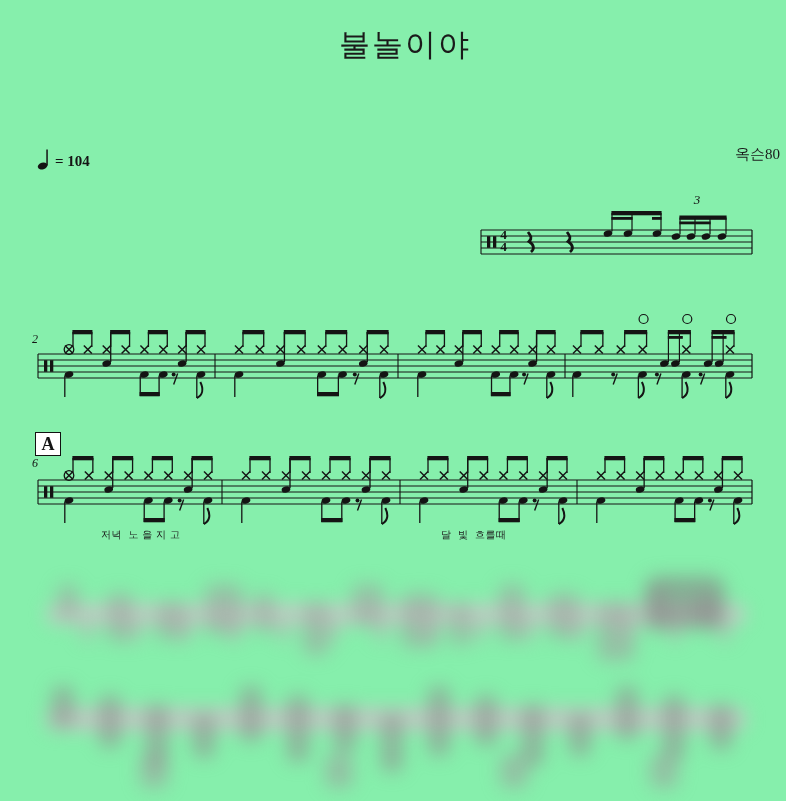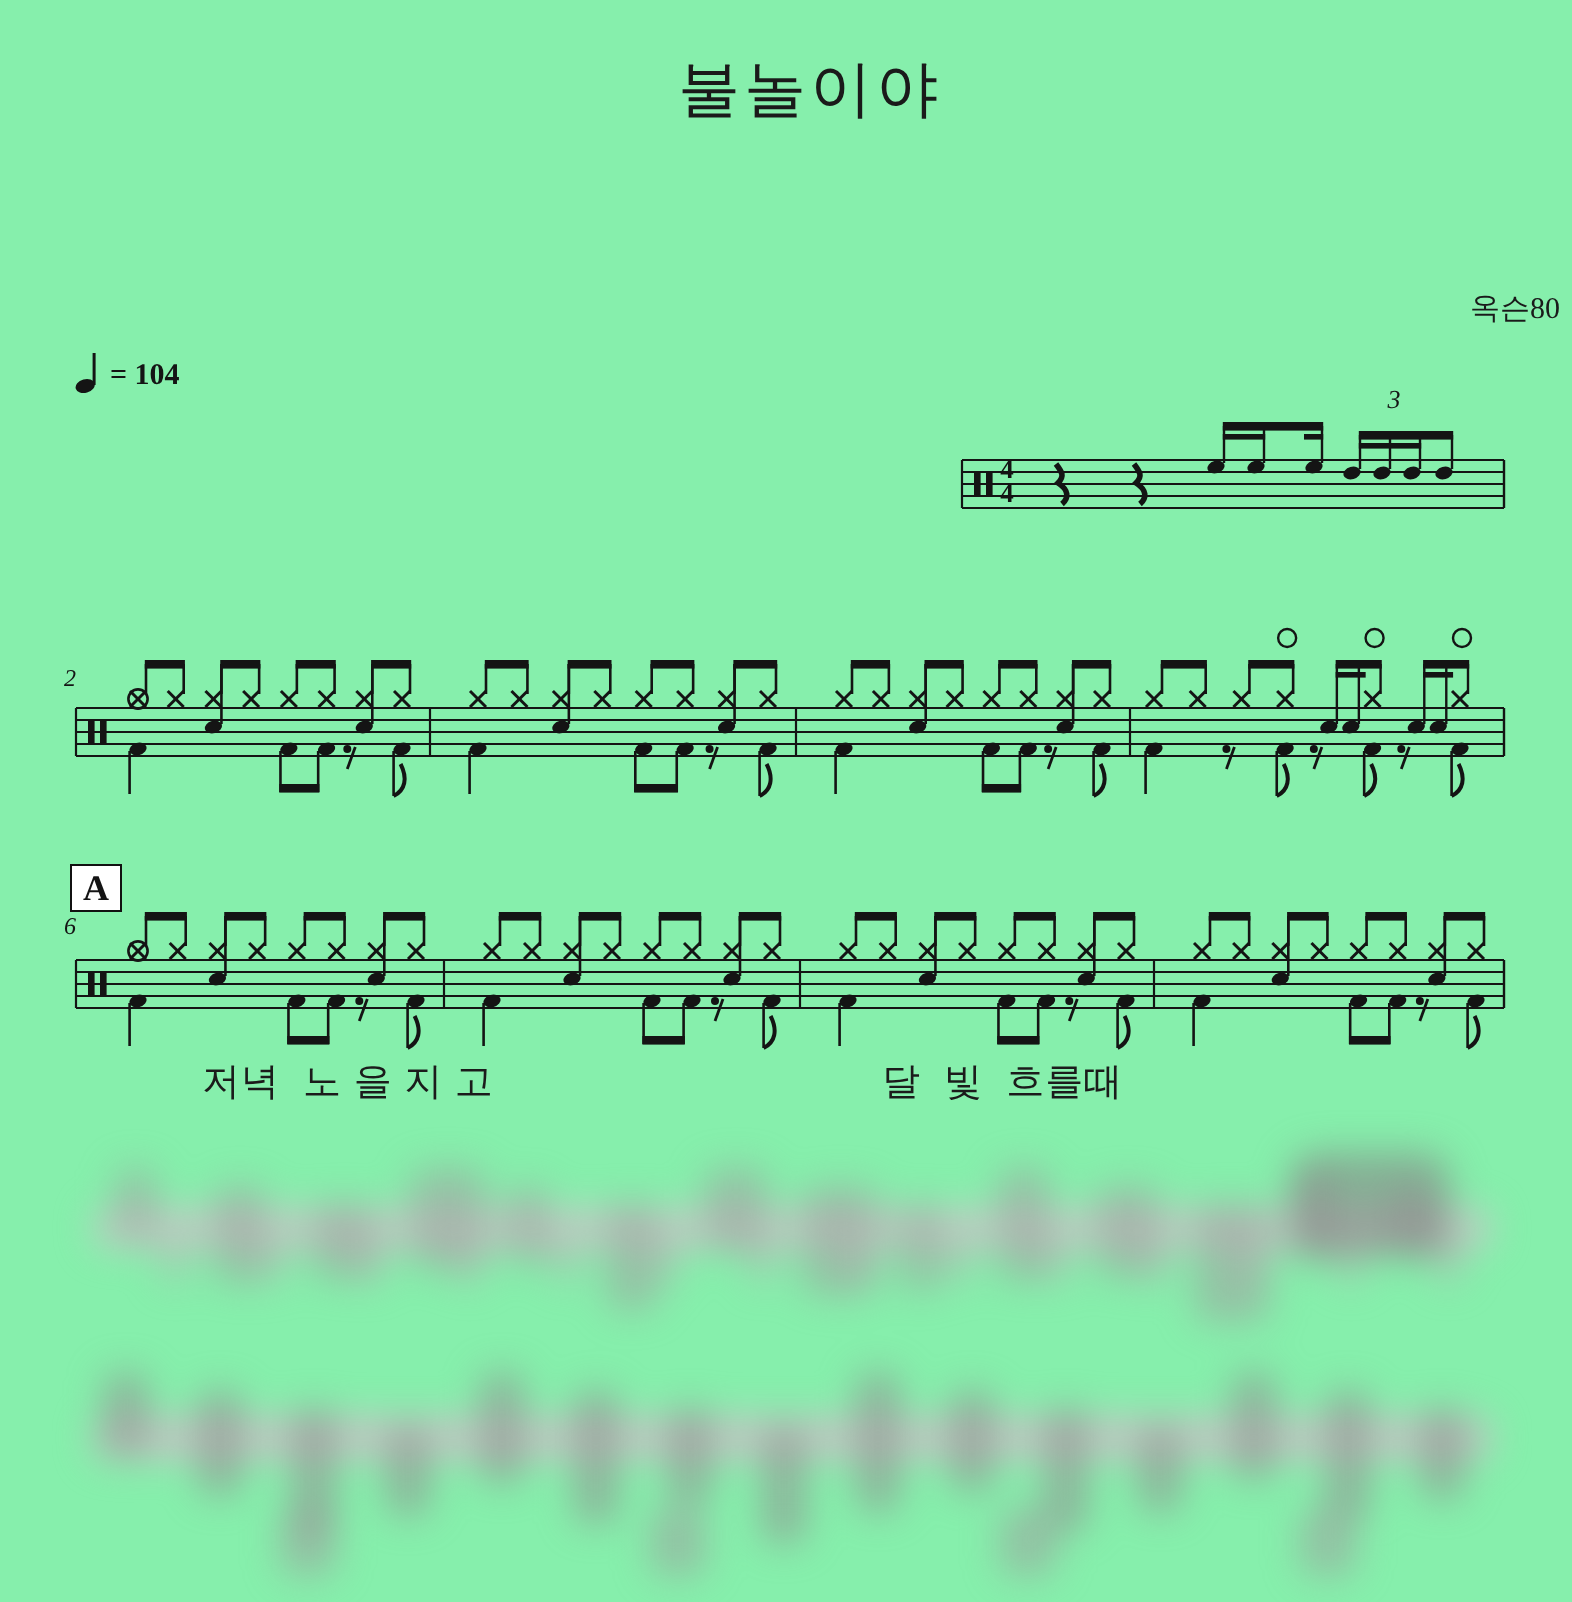--- a/index.html
+++ b/index.html
@@ -2,36 +2,36 @@
 <html><head>
 <meta charset="utf-8">
 <style>
   html,body{margin:0;padding:0;background:#ffffff;}
   .page{position:relative;width:786px;height:801px;background:#86efac;overflow:hidden;
         font-family:"Liberation Serif",serif;color:#141414;padding-left:24px;}
   .title{position:absolute;left:0;right:0;top:24px;text-align:center;
          font-family:"Liberation Sans",sans-serif;font-weight:400;font-size:31px;
          letter-spacing:2px;color:#1a1a1a;}
   .author{position:absolute;right:30px;top:98px;font-size:15px;color:#1a1a1a;margin-top:47px;}
-  .tempo{position:absolute;left:37px;top:175px;display:flex;align-items:flex-start;gap:5px;}
+  .tempo{position:absolute;left:37px;top:148px;display:flex;align-items:flex-start;gap:5px;}
   .tempo .qnote{display:block;}
   .tempo-text{font-weight:bold;font-size:15px;line-height:22px;margin-top:2px;}
   #score-svg{position:absolute;left:0;top:0;}
   .ts{position:absolute;left:496px;width:15px;text-align:center;
       font-weight:bold;font-size:13.5px;line-height:12px;}
   .ts-top{top:229px;} .ts-bot{top:241px;}
   .mnum{position:absolute;font-style:italic;font-size:12px;line-height:12px;}
   .mnum-2{left:32px;top:333px;} .mnum-6{left:32px;top:457px;}
   .rehearsal{position:absolute;left:35px;top:432px;width:24px;height:22px;
              border:1.6px solid #111;display:flex;align-items:center;justify-content:center;
              font-weight:bold;font-size:18px;line-height:18px;background:#fff;}
   .tuplet{position:absolute;left:688px;top:193px;width:18px;text-align:center;
           font-style:italic;font-size:13px;line-height:13px;}
   .lyric{position:absolute;top:528px;font-family:"Liberation Sans",sans-serif;
-         font-size:19px;color:#1b1b1b;letter-spacing:.5px;white-space:pre;}
+         font-size:10px;color:#1b1b1b;letter-spacing:.5px;white-space:pre;}
   .lyric-1{left:101px;} .lyric-2{left:441px;}
   .blur-rows{position:absolute;left:0;top:558px;width:786px;height:243px;
              filter:blur(9px);pointer-events:none;}
   .blur-rows div{position:absolute;}
 </style>
 </head>
 <body>
 
 <div class="page">
 

